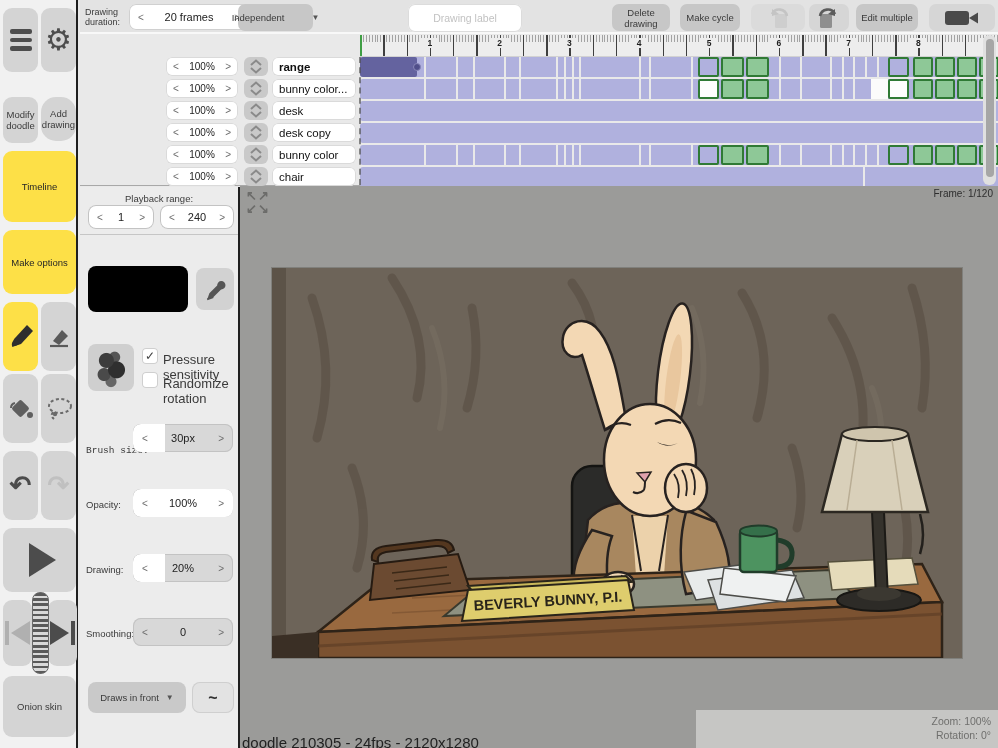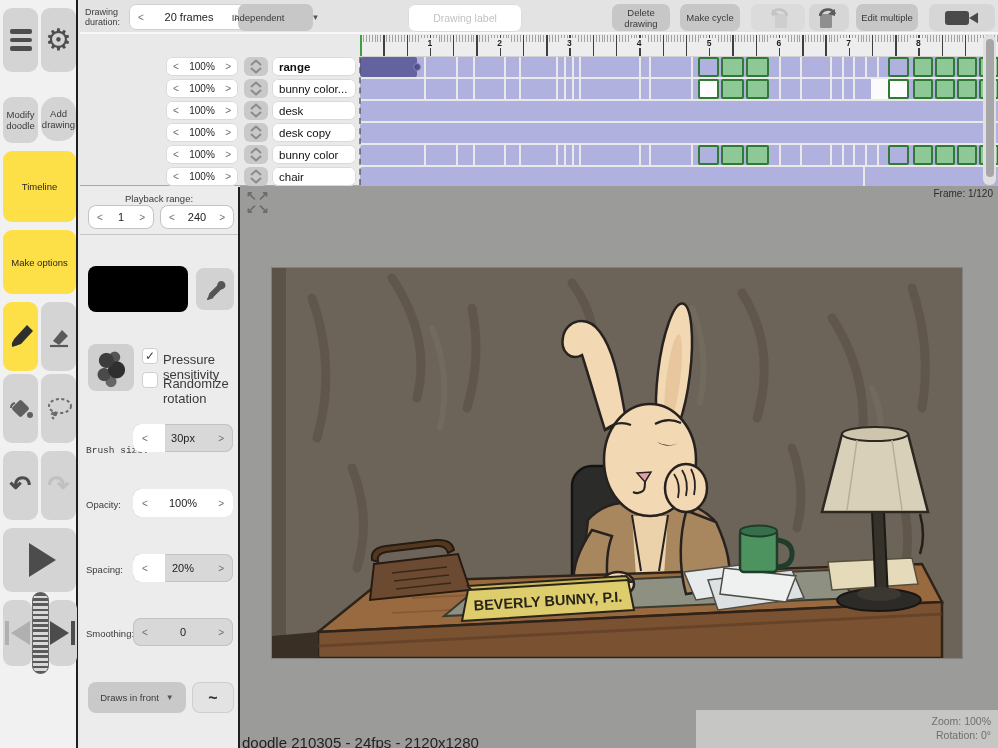--- a/index.html
+++ b/index.html
@@ -161,20 +161,23 @@
     </div>
     <div class="sbtn" style="left:3px;top:600px;width:29px;height:66px;">
       <div class="prevbar"></div>
       <div class="tri-prev"></div>
     </div>
     <div class="sbtn" style="left:48px;top:600px;width:29px;height:66px;">
       <div class="tri-next"></div>
       <div class="nextbar"></div>
     </div>
     <div class="wheel"></div>
+    <div class="sbtn" style="left:3px;top:676px;width:73px;height:61px;">
+      <span>Onion skin</span>
+    </div>
   </aside>
 
   <header class="topbar">
     <div class="tb-label" style="left:5px;top:7px;width:44px;">Drawing duration:</div>
     <div class="tb-stepper" style="left:49px;top:4px;width:102px;">
       <span class="arr">&lt;</span>
       <span>20 frames</span>
       <span class="arr">&gt;</span>
     </div>
     <div class="tb-btn" style="left:158px;top:4px;width:75px;">
@@ -473,21 +476,21 @@
     <div class="tp-label" style="left:6px;top:312px;">Opacity:</div>
     <div class="tp-stepper" style="left:53px;top:302px;width:100px;">
       <div class="fill" id="fill-opacity" style="width: 100%;"></div>
       <div class="inner">
           <span class="arr">&lt;</span>
           <span>100%</span>
           <span class="arr">&gt;</span>
         </div>
     </div>
 
-    <div class="tp-label" style="left:6px;top:377px;">Spacing:</div>
+    <div class="tp-label" style="left:6px;top:377px;">Drawing:</div>
     <div class="tp-stepper" style="left:53px;top:367px;width:100px;">
       <div class="fill" id="fill-spacing" style="width: 32%;"></div>
       <div class="inner">
           <span class="arr">&lt;</span>
           <span>20%</span>
           <span class="arr">&gt;</span>
         </div>
     </div>
 
     <div class="tp-label" style="left:6px;top:441px;">Smoothing:</div>

